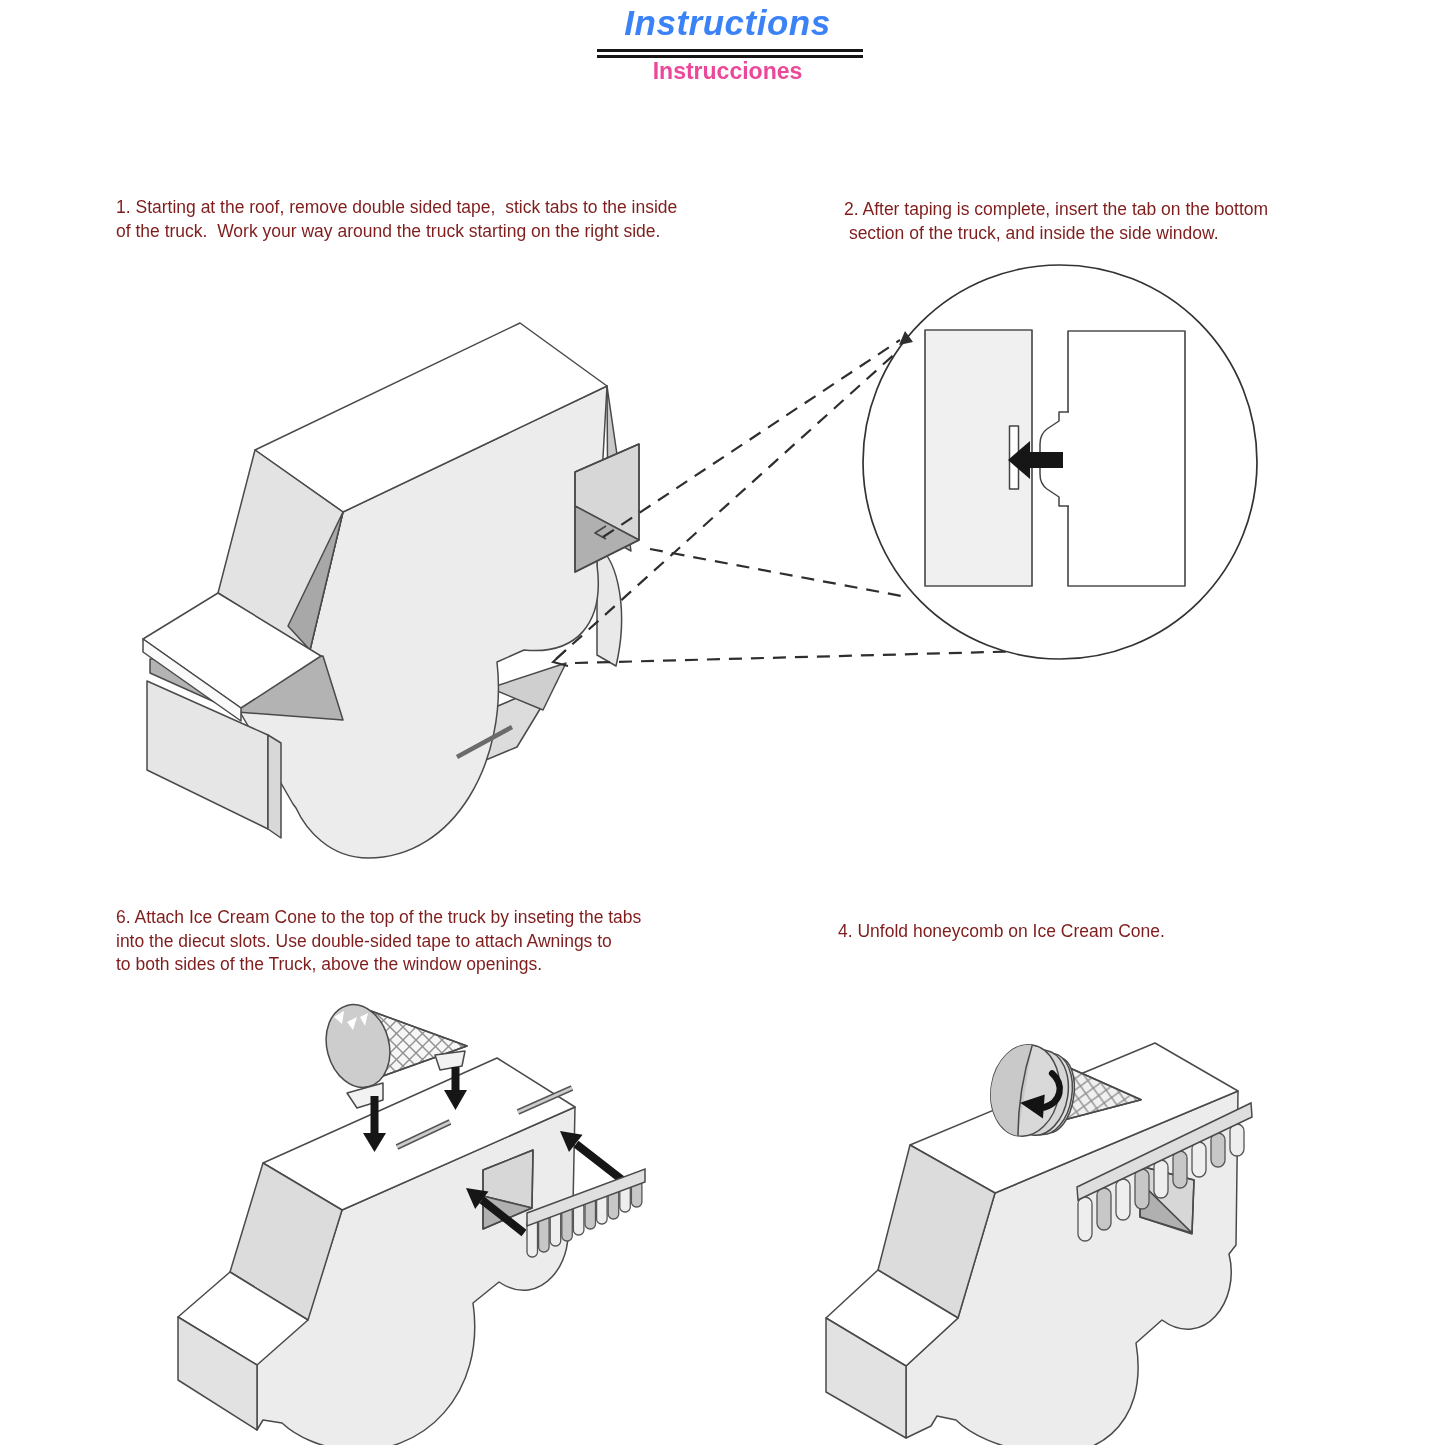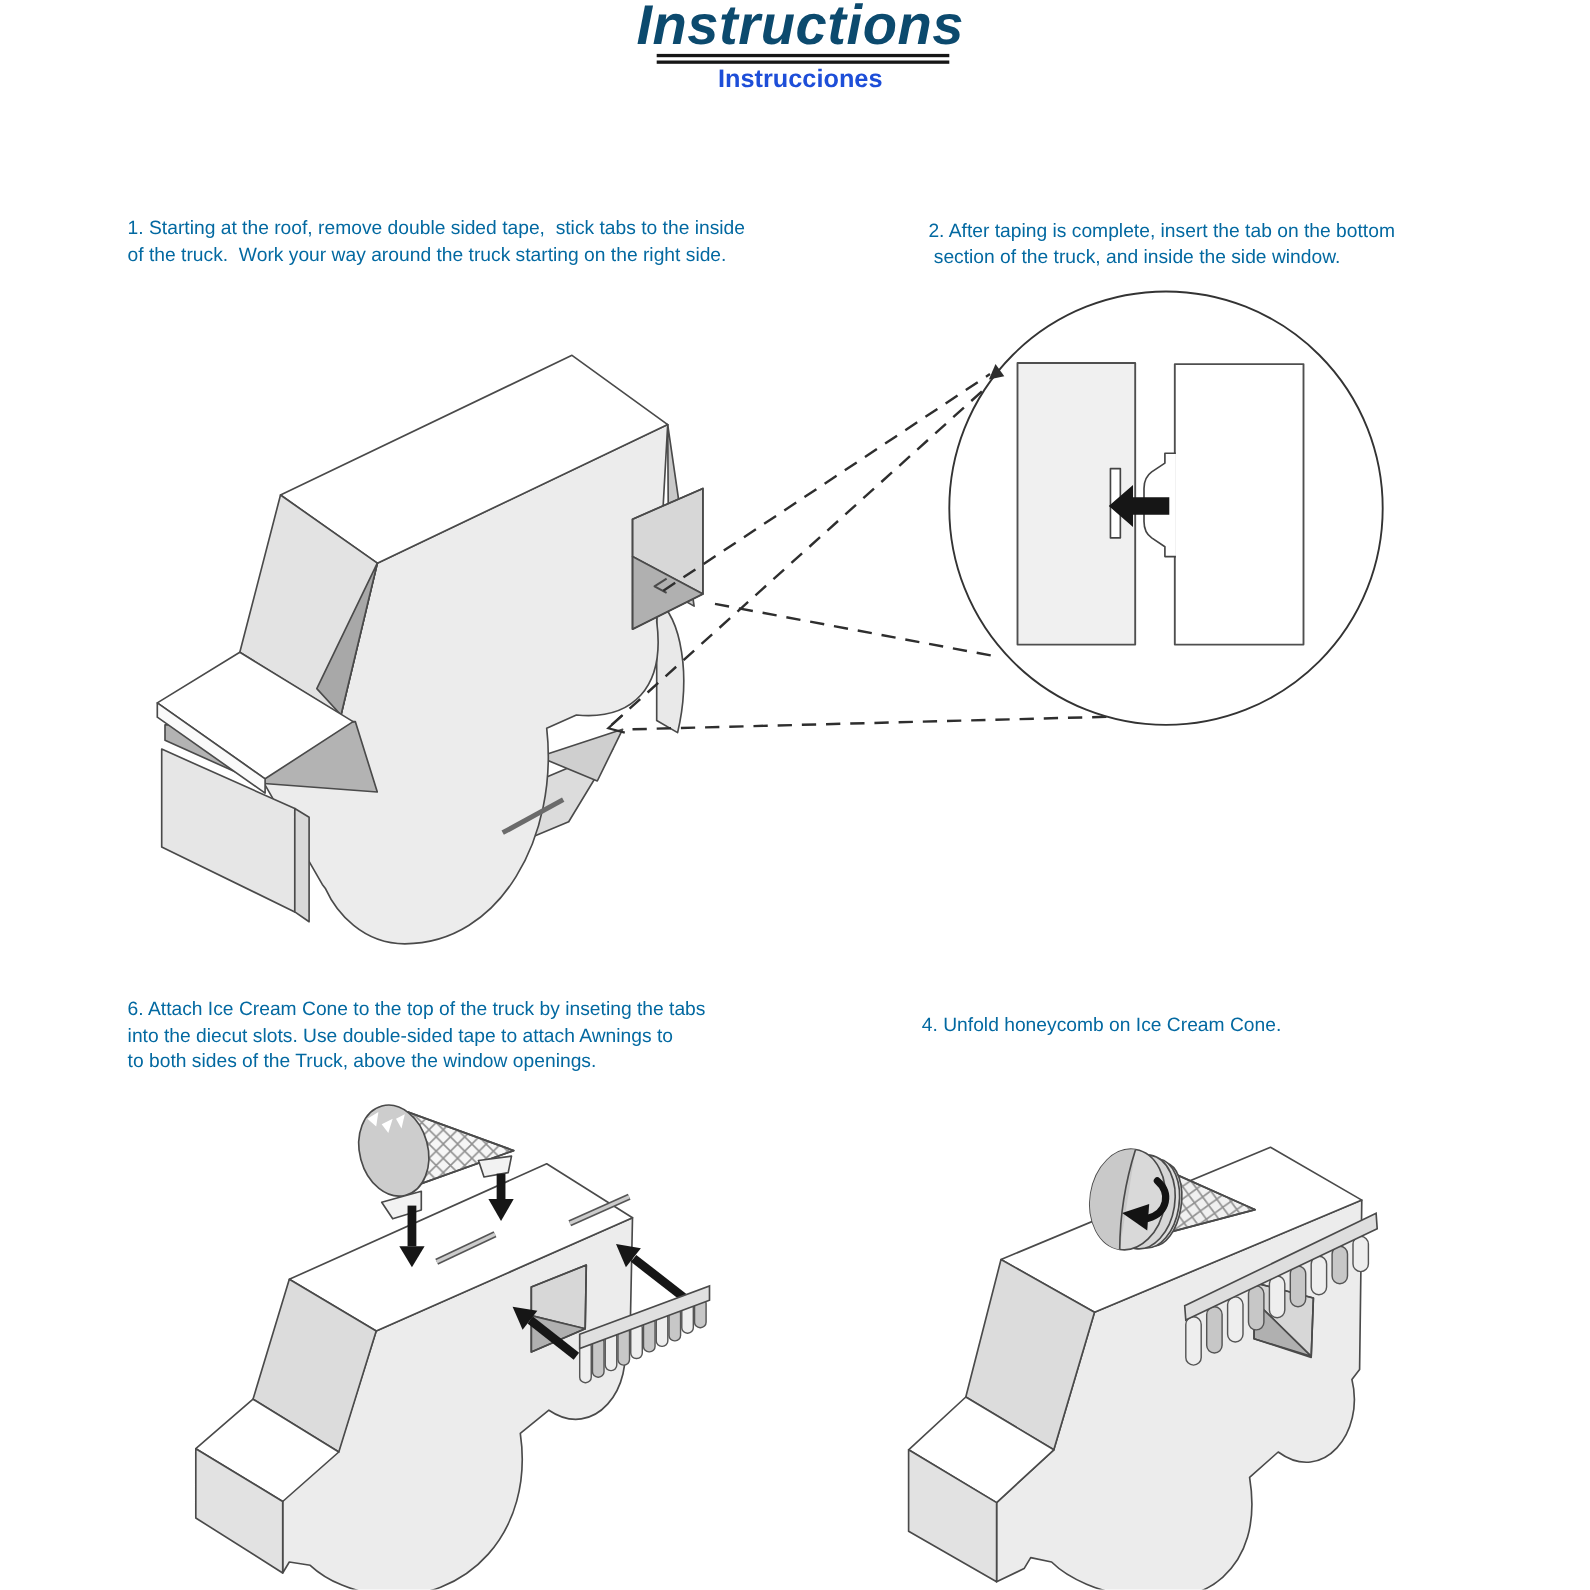--- a/index.html
+++ b/index.html
@@ -3,31 +3,31 @@
 <meta charset="utf-8">
 <style>
   html,body{margin:0;padding:0;}
   body{
     width:1445px;height:1445px;position:relative;background:#ffffff;
     font-family:"Liberation Sans", sans-serif;color:#1c1c1c;overflow:hidden;
   }
   .art{position:absolute;left:0;top:0;}
   .title{
     position:absolute;left:10px;right:0;top:0;text-align:center;
-    font-size:51px;font-weight:bold;font-style:italic;letter-spacing:.5px;line-height:46px;color:#0c4a6e;
+    font-size:35px;font-weight:bold;font-style:italic;letter-spacing:.5px;line-height:46px;color:#3b82f6;
   }
   .rule{position:absolute;left:50%;margin-left:-126px;width:266px;height:3px;background:#161616;}
   .rule1{top:49px;}
   .rule2{top:55px;}
   .subtitle{
     position:absolute;left:10px;right:0;top:56px;text-align:center;
-    font-size:23px;font-weight:bold;line-height:30px;color:#1d4ed8;
+    font-size:23px;font-weight:bold;line-height:30px;color:#ec4899;
   }
   .step{
-    position:absolute;font-size:17.5px;line-height:23.5px;white-space:pre-wrap;color:#0369a1;
+    position:absolute;font-size:17.5px;line-height:23.5px;white-space:pre-wrap;color:#7f1d1d;
   }
   .s1{left:116px;top:196px;width:600px;}
   .s2{left:844px;top:198px;width:510px;}
   .s3{left:116px;top:906px;width:590px;}
   .s4{left:838px;top:906px;width:470px;margin-top:14px;}
 </style>
 </head>
 <body>
 
 <svg class="art" width="1445" height="1445" viewBox="0 0 1445 1445">

